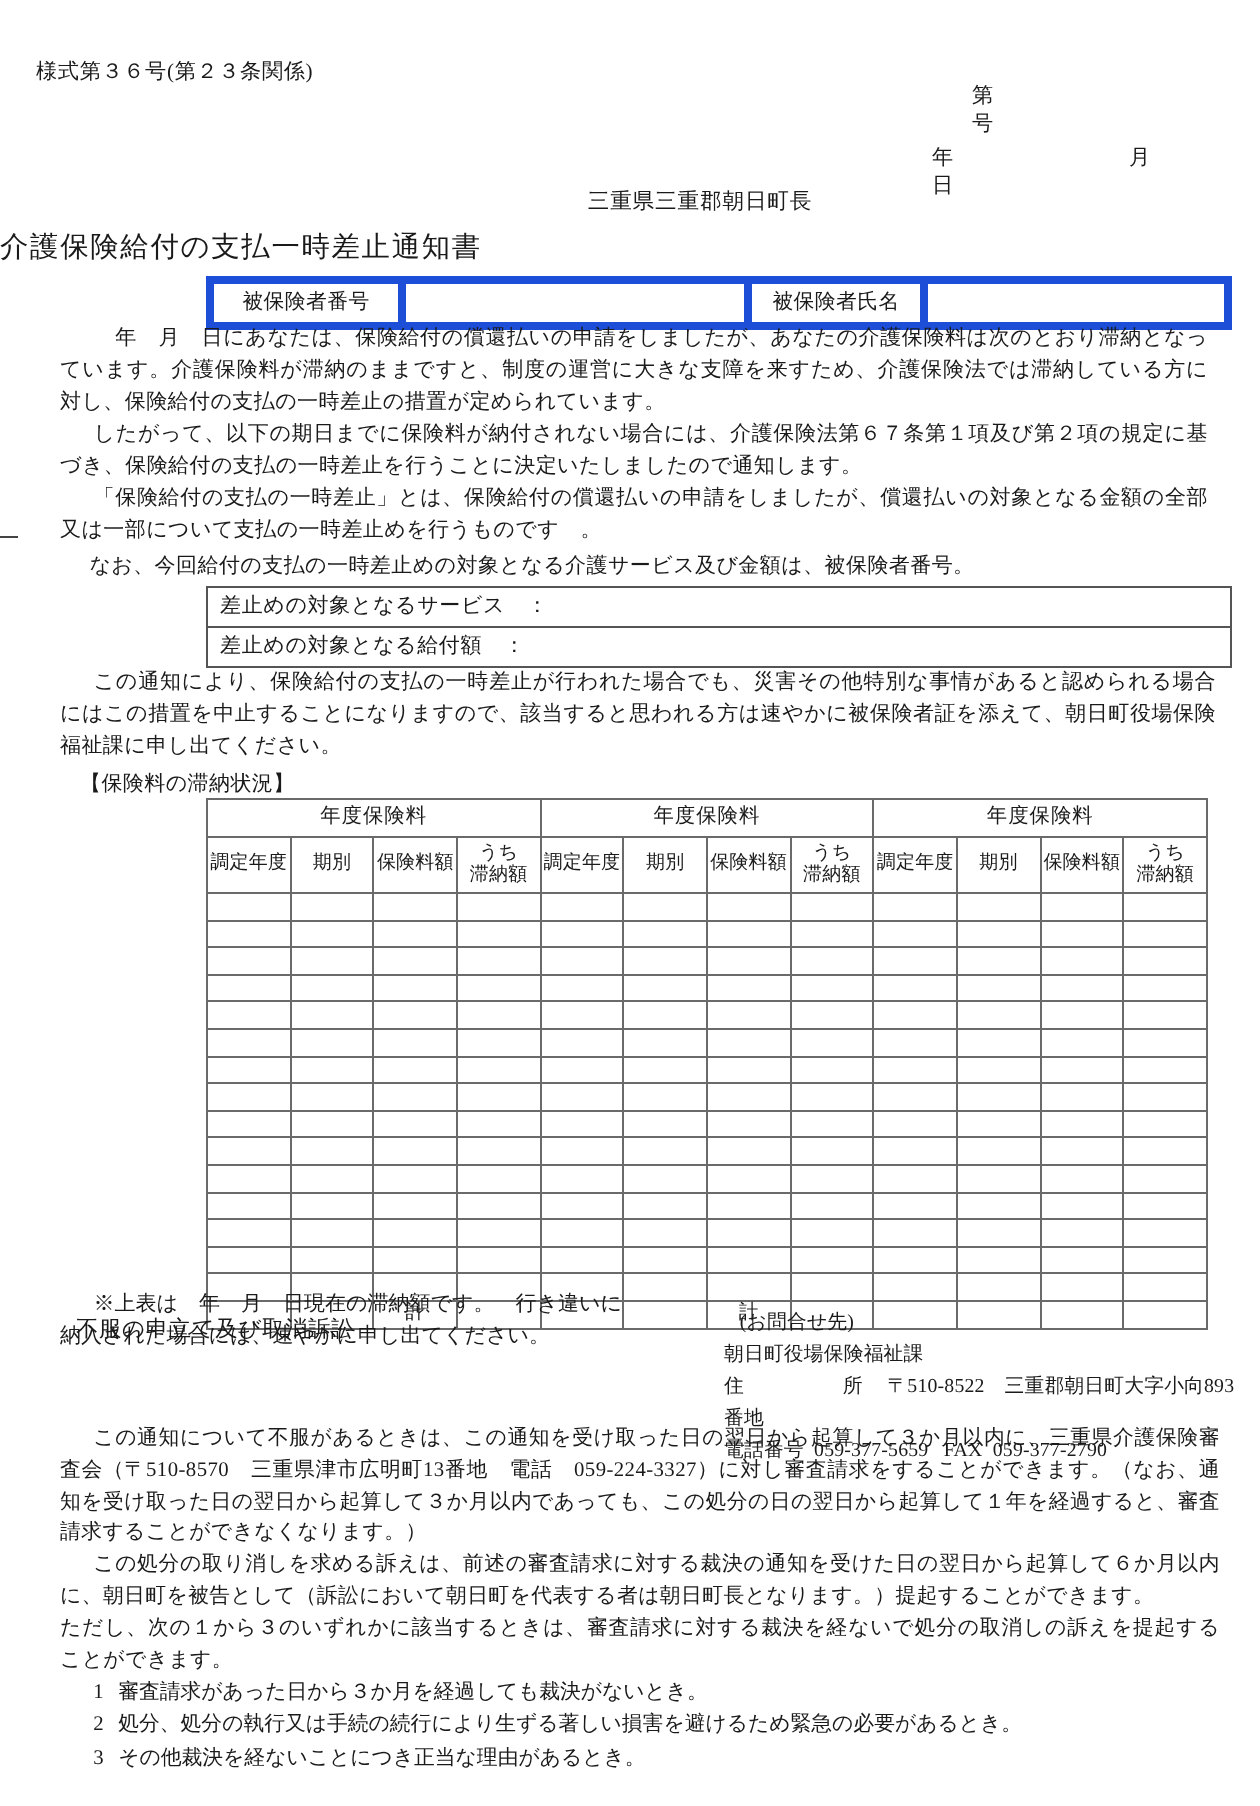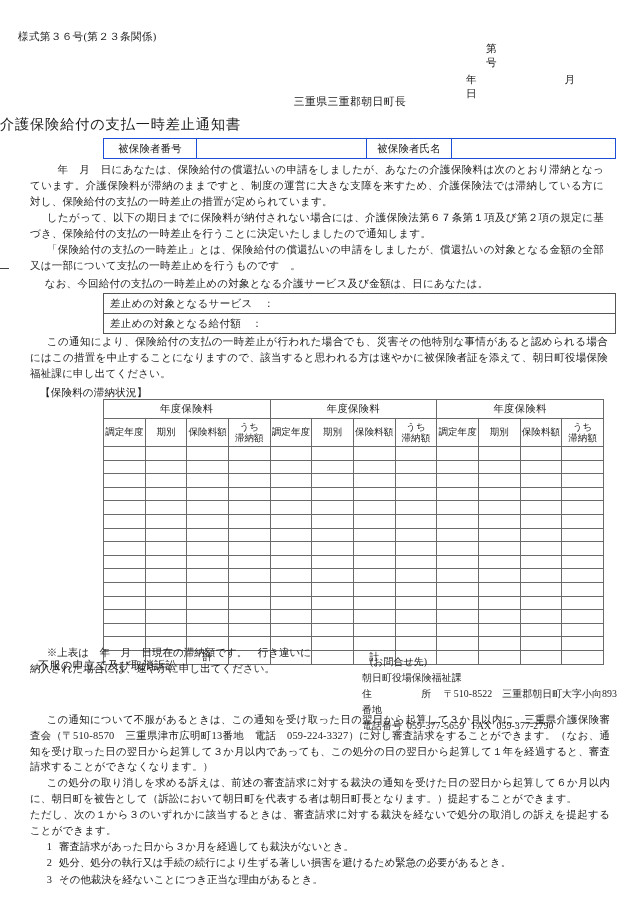--- a/index.html
+++ b/index.html
@@ -76,21 +76,21 @@
   
   .insured-table {
     position: absolute;
     left: 103px;
     top: 138px;
     width: 513px;
     border-collapse: collapse;
     table-layout: fixed;
   }
   .insured-table td {
-    border: 1px solid #1d4ed8;
+    border: 4px solid #1d4ed8;
     height: 19px;
     font-size: 10.4px;
     text-align: center;
     padding: 0 2px;
     letter-spacing: 0.02em;
   }
   .ins-lbl  { width: 88px; }
   .ins-val1 { width: 165px; }
   .ins-lbl2 { width: 80px; }
 
@@ -285,21 +285,21 @@
   </table>
 
   <div class="tickmark"></div>
 
   <div class="body1">
     <p class="para indent1">　年　月　日にあなたは、保険給付の償還払いの申請をしましたが、あなたの介護保険料は次のとおり滞納となっています。介護保険料が滞納のままですと、制度の運営に大きな支障を来すため、介護保険法では滞納している方に対し、保険給付の支払の一時差止の措置が定められています。</p>
     <p class="para indent1">したがって、以下の期日までに保険料が納付されない場合には、介護保険法第６７条第１項及び第２項の規定に基づき、保険給付の支払の一時差止を行うことに決定いたしましたので通知します。</p>
     <p class="para indent1">「保険給付の支払の一時差止」とは、保険給付の償還払いの申請をしましたが、償還払いの対象となる金額の全部又は一部について支払の一時差止めを行うものです　。</p>
   </div>
 
-  <div class="naoline para">なお、今回給付の支払の一時差止めの対象となる介護サービス及び金額は、日にあなたは。</div>
+  <div class="naoline para">なお、今回給付の支払の一時差止めの対象となる介護サービス及び金額は、被保険者番号。</div>
 
   <table class="sashi-table">
     <tbody>
       <tr>
         <td>
           <span>差止めの対象となるサービス　：</span><span></span>
         </td>
       </tr>
       <tr>
         <td>

